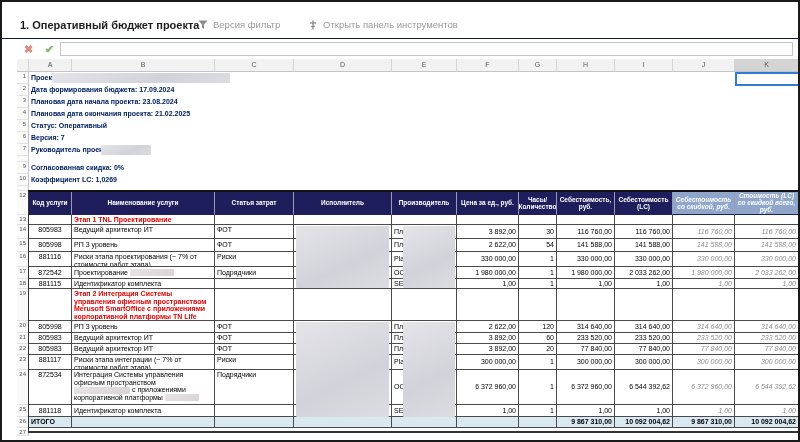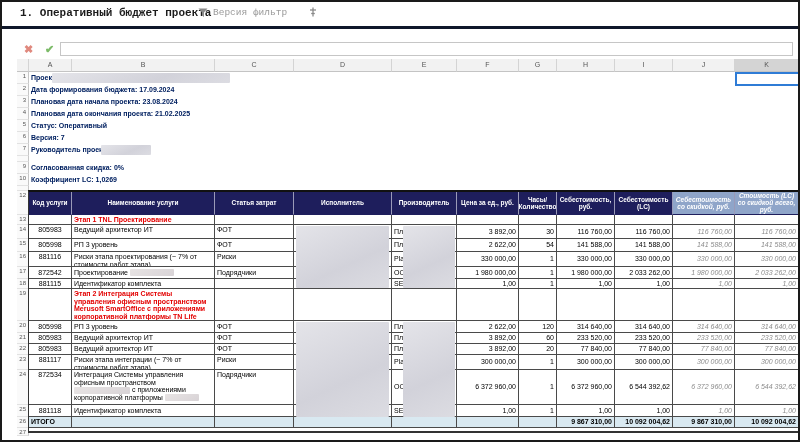--- a/index.html
+++ b/index.html
@@ -1,19 +1,19 @@
 <!DOCTYPE html>
 <html><head>
 <meta charset="utf-8">
 <style>
   html,body{margin:0;padding:0;background:#888;}
   #screen{position:relative;width:800px;height:442px;background:#fff;border:2px solid #1a1a1a;
     box-sizing:border-box;font-family:"Liberation Sans",sans-serif;overflow:hidden;}
   
-  #titlebar{position:absolute;left:0;top:0;width:100%;height:24px;border-bottom:3px solid #0f172a;background:#fff;font-family:Liberation Mono, monospace;}
+  #titlebar{position:absolute;left:0;top:12px;width:100%;height:24px;border-bottom:1px solid #0f172a;background:#fff;}
   #page-title{position:absolute;left:18px;top:5px;font-size:11px;font-weight:bold;color:#1c1c1c;white-space:nowrap;}
   .tool-btn{position:absolute;top:5px;display:flex;align-items:center;gap:5px;color:#9a9a9a;font-size:9.5px;cursor:pointer;white-space:nowrap;}
   .tool-btn svg{display:block;}
   
   #fx-cancel{position:absolute;left:22px;top:41px;font-size:11px;font-weight:bold;color:#e0897e;cursor:pointer;line-height:12px;}
   #fx-ok{position:absolute;left:43px;top:41px;font-size:11px;font-weight:bold;color:#7cbb68;cursor:pointer;line-height:12px;}
   #fx-input{position:absolute;left:58px;top:40px;width:733px;height:14px;border:1px solid #c6c6c6;background:#fff;
     font-size:9px;padding:0 3px;box-sizing:border-box;outline:none;font-family:"Liberation Sans",sans-serif;}
   
   .colh{position:absolute;top:57px;height:13px;box-sizing:border-box;background:#f2f2f2;border-right:1px solid #d4d4d4;
@@ -52,20 +52,21 @@
         <path d="M0.5 0.5 H9.5 L6 4.5 V9 L4 7.6 V4.5 Z" fill="#8a8a8a"></path>
       </svg>
       <span>Версия фильтр</span>
     </div>
     <div class="tool-btn" style="left:306px">
       <svg width="10" height="10" viewBox="0 0 10 10">
         <line x1="5" y1="0.5" x2="5" y2="9.5" stroke="#8a8a8a" stroke-width="1.3"></line>
         <line x1="2" y1="3" x2="8" y2="3" stroke="#8a8a8a" stroke-width="1.3"></line>
         <line x1="3.2" y1="6.5" x2="6.8" y2="6.5" stroke="#8a8a8a" stroke-width="1.3"></line>
       </svg>
+      <span>Открыть панель инструментов</span>
     </div>
   </div>
 
   <div id="fx-cancel">✖</div>
   <div id="fx-ok">✔</div>
   <input id="fx-input" value="" style="">
 
   <div id="grid">
       <div class="colh" style="left: 15px; top: 57px; width: 12px; height: 13px;"></div>
       <div class="colh" style="left: 27px; top: 57px; width: 43px; height: 13px;">A</div>

